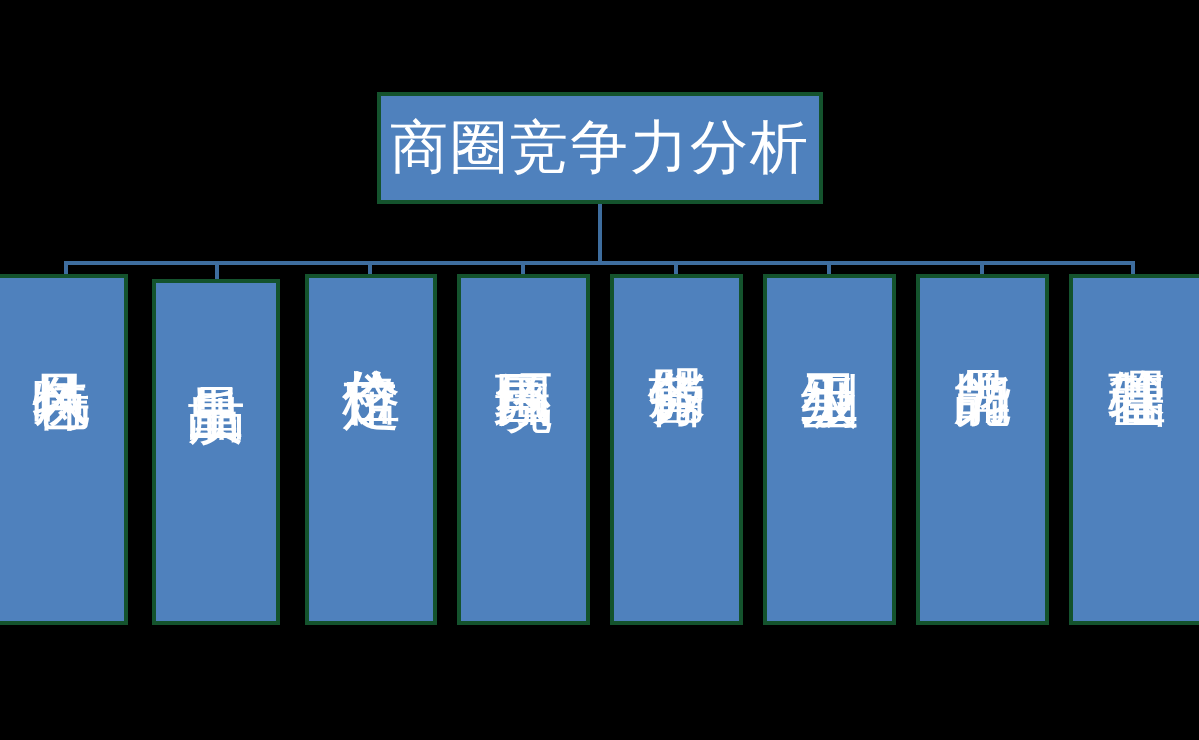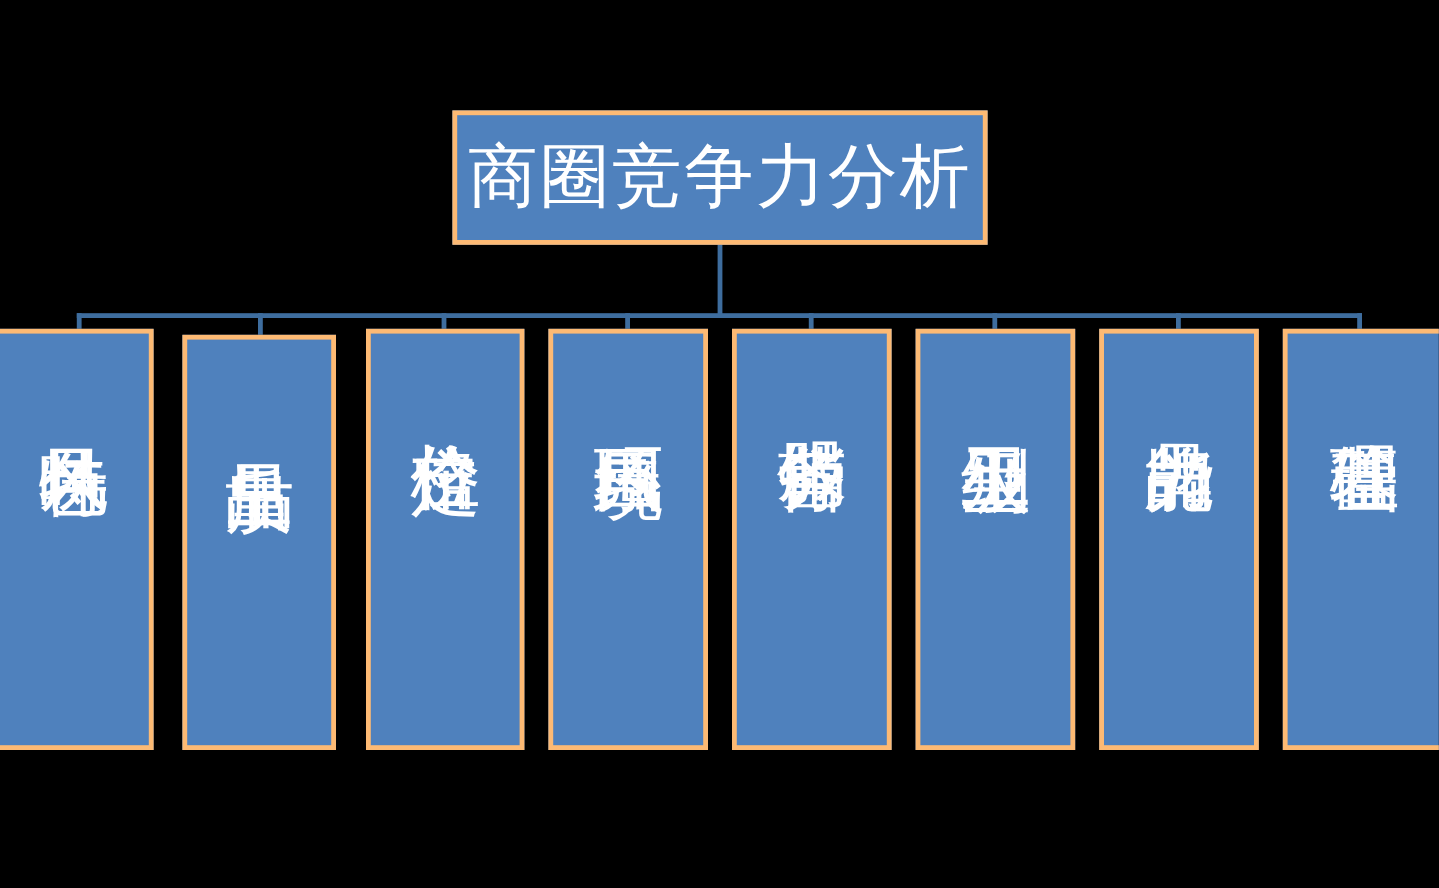--- a/index.html
+++ b/index.html
@@ -25,21 +25,21 @@
   .connector {
     position: absolute;
     background: #3E6D9E;
   }
 
   
   .node {
     position: absolute;
     box-sizing: border-box;
     background: #4F81BD;
-    border: 4px solid #fdba74;
+    border: 4px solid #14532d;
     overflow: hidden;
   }
 
   
   .node-root {
     display: flex;
     align-items: center;
     justify-content: center;
   }
   .node-root .label {

